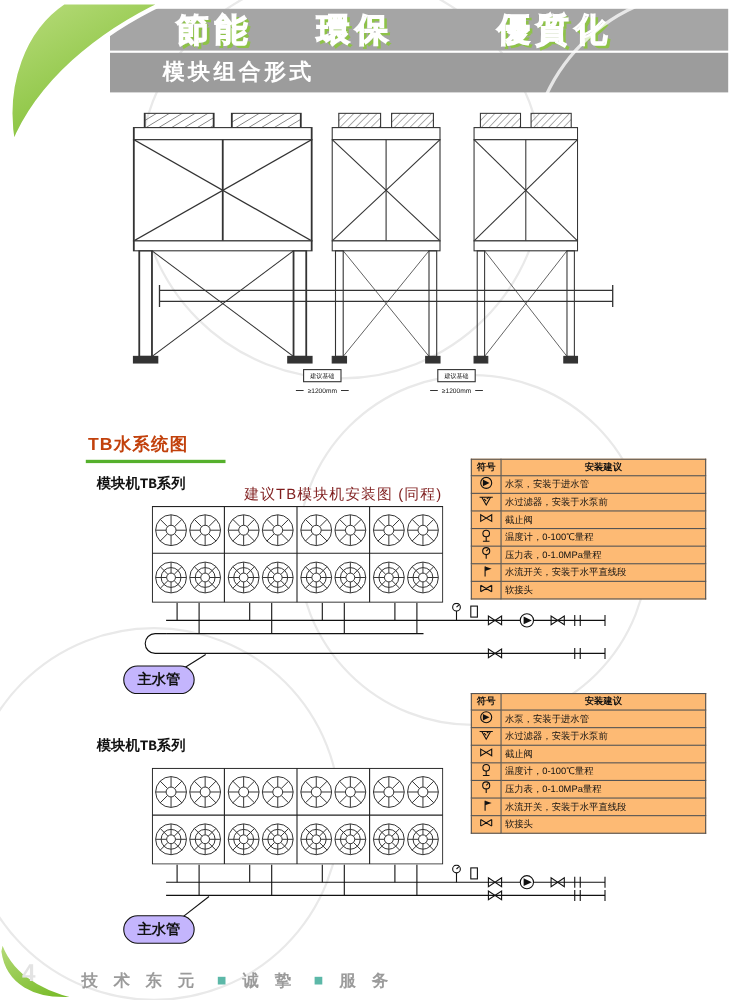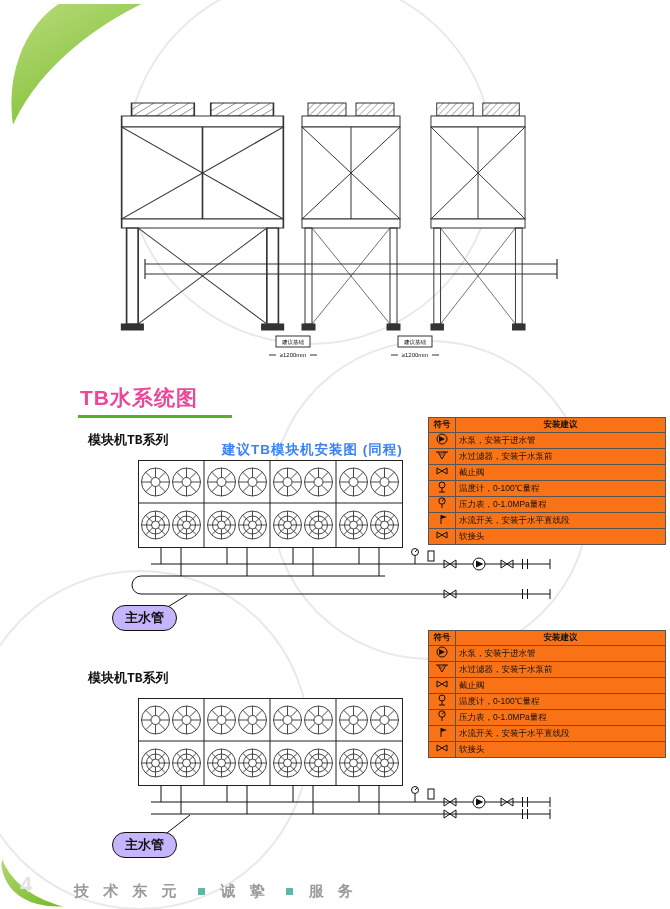--- a/index.html
+++ b/index.html
@@ -16,31 +16,31 @@
   .bw { position:absolute; top:0; line-height:40px; font-size:30px; font-weight:bold; letter-spacing:5px;
         color:#a5a5a5; -webkit-text-stroke:1.2px #ffffff; text-shadow:3px 3px 0 rgba(140,198,62,0.9); }
   .subtitle { position:absolute; left:48px; top:0; line-height:36px; color:#ffffff; font-weight:bold;
               font-size:20px; letter-spacing:3px; }
 
   .swoosh { position:absolute; z-index:4; }
 
   
   svg.linework { position:absolute; z-index:3; }
 
-  .section-title { position:absolute; left:78px; top:384px; z-index:3; font-size:21px; font-weight:bold;
-                   color:#ec4899; padding:0 34px 3px 2px; border-bottom:3px solid #55b02c; letter-spacing:1px; }
+  .section-title { position:absolute; left:78px; top:394px; z-index:3; font-size:16px; font-weight:bold;
+                   color:#c2410c; padding:0 34px 3px 2px; border-bottom:3px solid #55b02c; letter-spacing:1px; }
 
   .series-label { position:absolute; z-index:3; font-size:13px; font-weight:bold; color:#111;font-family:Liberation Mono, monospace; }
-  .diagram-title { position:absolute; z-index:3; font-size:13.5px; font-weight:bold; color:#3b82f6; letter-spacing:1px; }
+  .diagram-title { position:absolute; z-index:3; font-size:13.5px; font-weight:normal; color:#7f1d1d; letter-spacing:1px; }
 
   .pipe-label { position:absolute; z-index:4; border:1.5px solid #111; border-radius:13px; background:#c4b5fd;
                 padding:3px 12px; font-size:13px; font-weight:bold; color:#111; }
 
   
-  table.legend { position:absolute; z-index:3; width:238px; border-collapse:collapse; background:#f97316;
+  table.legend { position:absolute; z-index:3; width:214px; border-collapse:collapse; background:#fdba74;
                  font-size:8.5px; color:#111; table-layout:fixed; }
   table.legend th, table.legend td { border:1px solid #555; height:15px; padding:1px 3px; overflow:hidden; white-space:nowrap; }
   table.legend th { font-weight:bold; text-align:center; }
   table.legend .sym { width:27px; text-align:center; padding:0; }
 
   
   .footer-text { position:absolute; left:74px; top:882px; z-index:3; display:flex; align-items:center;
                  font-size:15px; font-weight:bold; color:#9b9b9b; letter-spacing:5px; }
   .fsq { display:inline-block; width:7px; height:7px; background:#5cb8a8; margin:0 16px; }
   .page-num { position:absolute; left:20px; top:872px; z-index:5; font-size:22px; font-weight:bold; color:#e3e3e3; }
@@ -149,20 +149,28 @@
       <g id="li-flex">
           <path d="M3,3 V9 M13,3 V9 M3,3 L13,9 M3,9 L13,3" stroke="#111" fill="none"></path>
         </g>
     </defs>
   </svg>
 
   <div class="deco-circle" style="left:125px; top:-25px; width:370px; height:370px;"></div>
   <div class="deco-circle" style="left:270px; top:340px; width:320px; height:320px;"></div>
   <div class="deco-circle" style="left:-30px; top:570px; width:340px; height:340px;"></div>
 
+  <div class="bar1">
+    <span class="bw" style="left:60px">節能</span>
+    <span class="bw" style="left:188px">環保</span>
+    <span class="bw" style="left:352px">優質化</span>
+  </div>
+  <div class="bar2">
+    <span class="subtitle">模块组合形式</span>
+  </div>
   <div class="white-arc" style="left:480px; top:-10px; width:330px; height:330px;"></div>
 
   <svg class="swoosh" style="left:0; top:0;" width="160" height="138" viewBox="0 0 160 138">
     <path d="M150,2 C90,30 35,75 12,132 C2,76 22,26 58,2 Z" fill="url(#grn)" stroke="#ffffff" stroke-width="4"></path>
   </svg>
   <svg class="swoosh" style="left:0; top:855px;" width="72" height="54" viewBox="0 0 72 54">
     <path d="M2,0 C10,26 34,44 70,52 C30,56 4,40 0,10 Z" fill="url(#grn)" stroke="#ffffff" stroke-width="2.5"></path>
   </svg>
 
   <svg class="linework" style="left:105px; top:96px;" width="470" height="268" viewBox="0 0 470 268">

